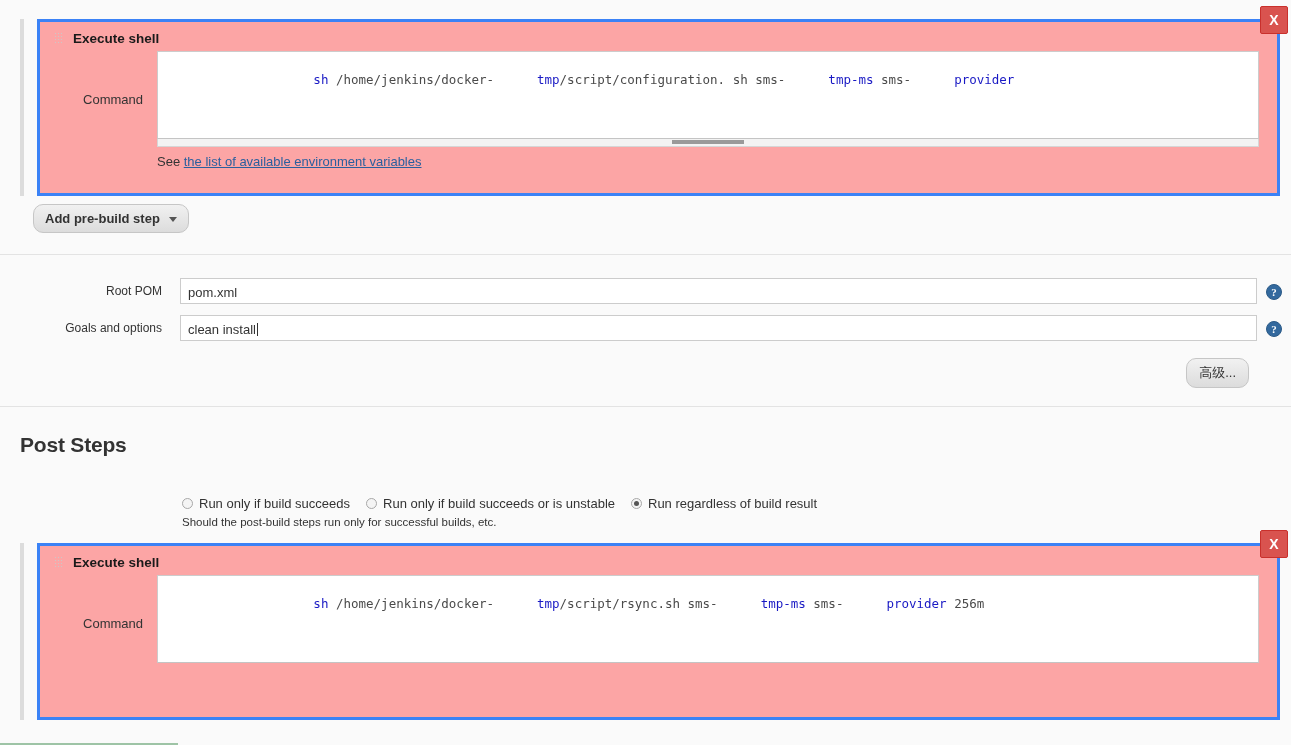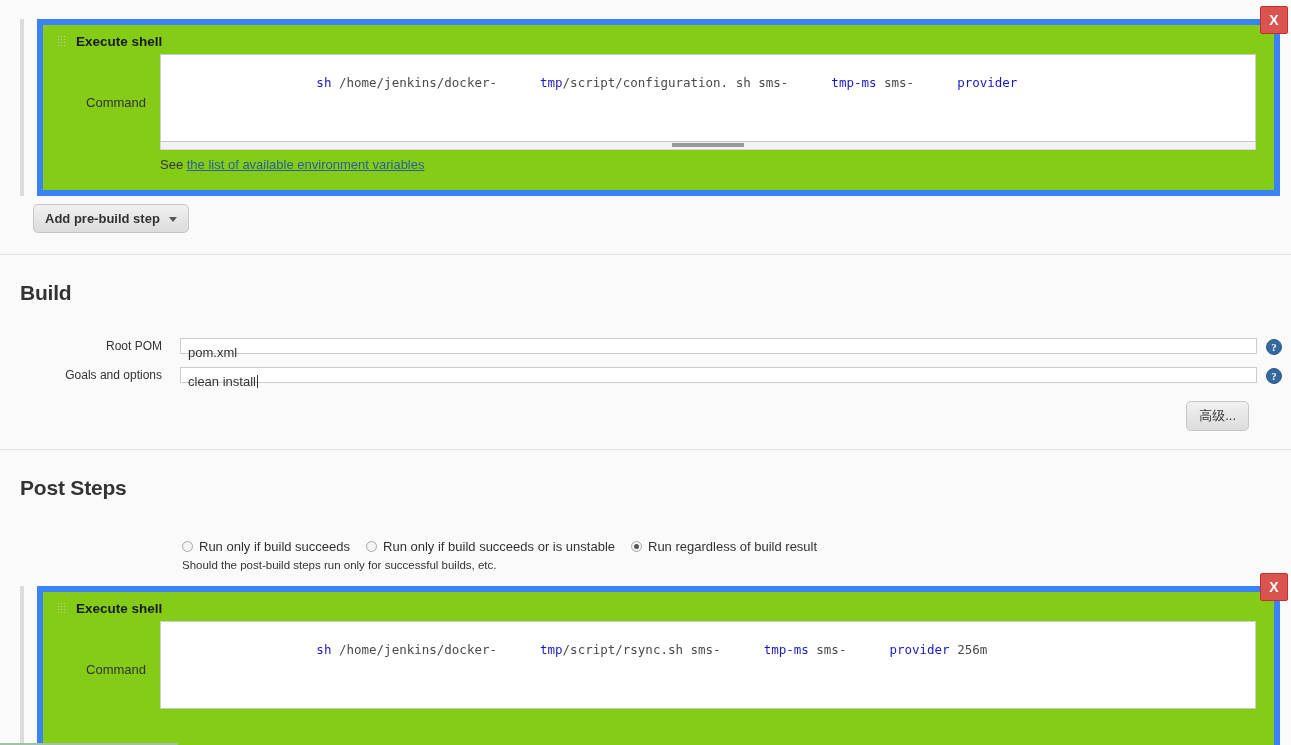--- a/index.html
+++ b/index.html
@@ -32,22 +32,22 @@
 
   
   .step-block {
     position: relative;
     margin: 0 11px 0 20px;
     border-left: 4px solid #dcdcdc;
     padding-left: 13px;
   }
   .step-panel {
     position: relative;
-    background: #84cc16;
-    border: 6px solid #3b82f6;
+    background: #fca5a5;
+    border: 3px solid #3b82f6;
     box-sizing: border-box;
   }
 
   
   .panel-head {
     display: flex;
     align-items: center;
     padding: 9px 0 5px 14px;
   }
   .grip {
@@ -165,21 +165,21 @@
   .see-line a {
     color: #2b5f9e;
     text-decoration: underline;
   }
 
   
   .btn {
     display: inline-block;
     background: linear-gradient(#f1f1f1, #dcdcdc);
     border: 1px solid #c6c6c6;
-    border-radius: 5px;
+    border-radius: 10px;
     font-size: 13px;
     color: #333;
     padding: 6px 11px;
     cursor: pointer;
     font-weight: bold;
     box-sizing: border-box;
   }
   .btn .caret {
     display: inline-block;
     margin-left: 9px;
@@ -204,21 +204,21 @@
     width: 160px;
     flex: 0 0 160px;
     text-align: right;
     padding-right: 18px;
     font-size: 12px;
     color: #333;
     box-sizing: border-box;
   }
   .text-input {
     flex: 1 1 auto;
-    height: 16px;
+    height: 26px;
     background: #fff;
     border: 1px solid #ccc;
     font-size: 13px;
     color: #333;
     padding: 4px 7px;
     box-sizing: border-box;
     line-height: 19px;
     position: relative;
   }
   .caret-bar {
@@ -323,21 +323,20 @@
     <div style="padding-left:33px;">
       <span class="btn"><span>Add pre-build step</span><span class="caret"></span></span>
     </div>
   </div>
 
   <div style="height:21px"></div>
   <div class="section-sep"></div>
   <div style="height:9px"></div>
 
   <div>
-    <h2 class="section-title">Build</h2>
 
     <div style="height:14px"></div>
 
     <div class="form-row">
       <div class="form-label">Root POM</div>
       <div class="text-input"><span>pom.xml</span></div>
       <div class="row-help">
         <span class="help-icon">?</span>
       </div>
     </div>

